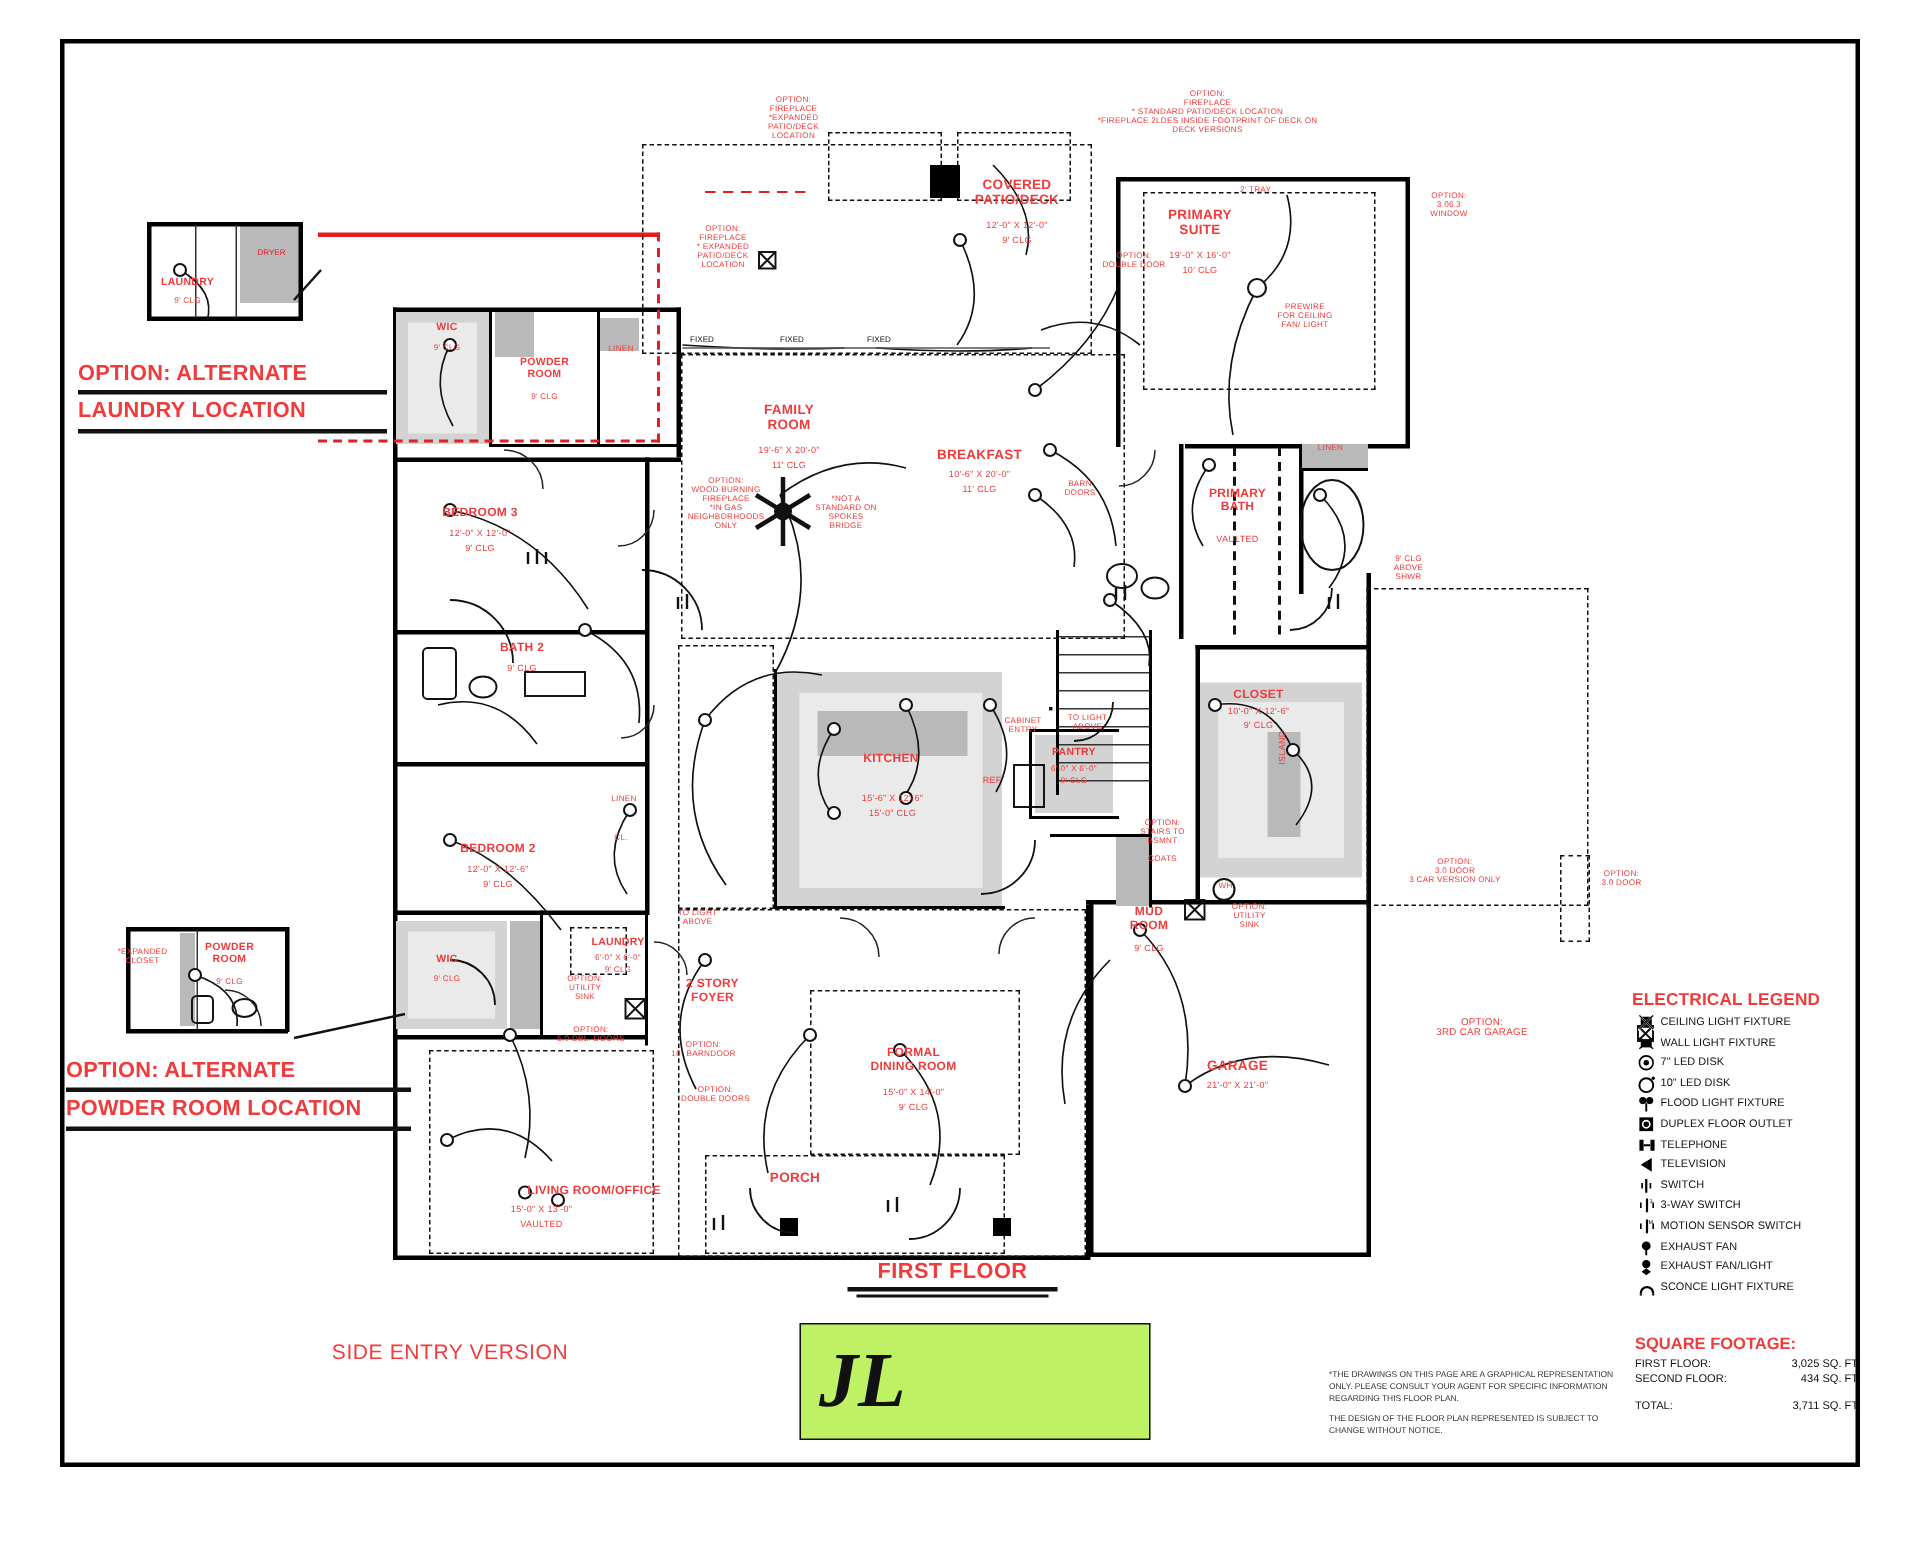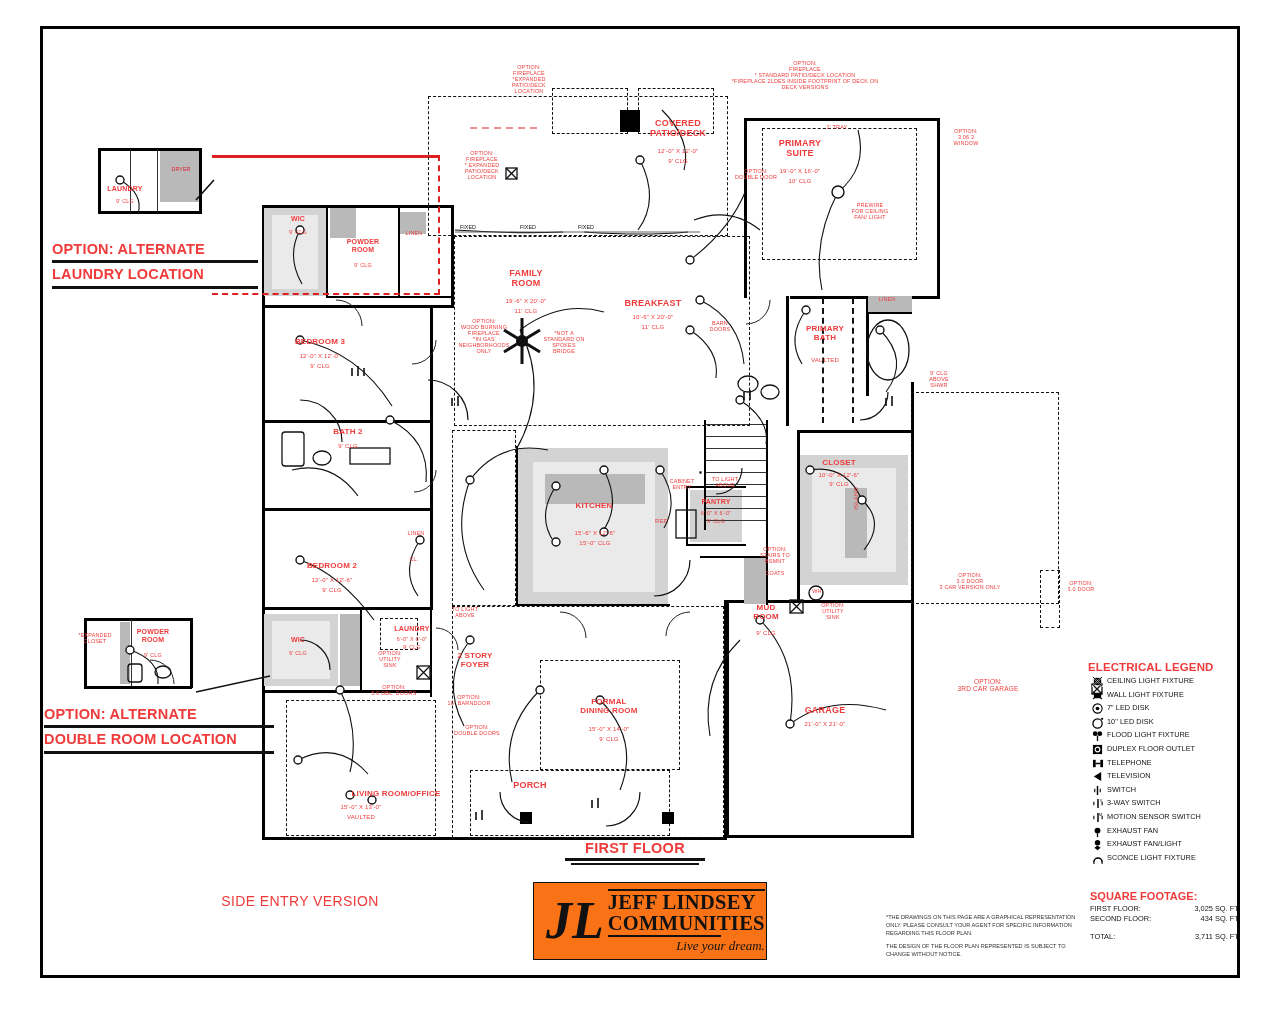--- a/index.html
+++ b/index.html
@@ -22,21 +22,21 @@
   #legendbox .ttl{color:#ef3b3b;font-size:11.5px;font-weight:bold;letter-spacing:.1px;}
   .lgrow{display:flex;align-items:flex-start;height:13.6px;}
   .lgico{width:19px;text-align:center;font-size:9px;color:#000;}
   .lgtxt{font-size:7.3px;color:#111;letter-spacing:.05px;white-space:nowrap;}
   #sqft{position:absolute;left:1090px;top:890px;width:150px;}
   #sqft .ttl{color:#ef3b3b;font-size:11px;font-weight:bold;}
   .sfrow{display:flex;justify-content:space-between;font-size:7.4px;color:#111;margin-top:1.5px;}
   #titleblock{position:absolute;left:150px;top:884px;width:300px;text-align:center;}
   #titleblock .main{color:#ef3b3b;font-size:37px;font-weight:bold;letter-spacing:1px;line-height:1;}
   #titleblock .sub{color:#ef3b3b;font-size:14px;margin-top:9px;letter-spacing:.4px;}
-  #logo{position:absolute;left:533px;top:882px;width:232px;height:76px;border:1.5px solid #111;background:#f97316;display:flex;align-items:center;}
+  #logo{position:absolute;left:533px;top:882px;width:232px;height:76px;border:1.5px solid #111;background:#bef264;display:flex;align-items:center;justify-content:space-between;}
   #logo .mono{font-family:"Liberation Serif", serif;font-size:52px;font-style:italic;font-weight:bold;color:#111;margin-left:12px;line-height:.8;}
   #logo .words{margin-left:4px;}
   #logo .l1,#logo .l2{font-family:"Liberation Serif", serif;font-weight:bold;font-size:20.5px;letter-spacing:.3px;color:#111;line-height:1.02;}
   #logo .rule{height:2px;background:#111;margin:1px 0 1px 0;}
   #logo .tag{font-family:"Liberation Serif", serif;font-style:italic;font-size:13px;color:#111;text-align:right;margin-top:1px;}
   #disclaim{position:absolute;left:886px;top:913px;width:200px;font-size:5.6px;color:#333;line-height:1.45;}
   #ff{position:absolute;left:565px;top:840px;width:140px;text-align:center;}
   #ff .t{color:#ef3b3b;font-size:14.5px;font-weight:bold;letter-spacing:.3px;}
   #ff .u1{height:3px;background:#111;margin-top:2px;}
   #ff .u2{height:2px;background:#111;margin-top:2px;width:92%;margin-left:4%;}
@@ -494,21 +494,21 @@
 
   <div class="optcall" style="left:52px;top:238px;width:206px;">
     <div class="t">OPTION: ALTERNATE</div>
     <div class="u"></div>
     <div class="t">LAUNDRY LOCATION</div>
     <div class="u"></div>
   </div>
   <div class="optcall" style="left:44px;top:703px;width:230px;">
     <div class="t">OPTION: ALTERNATE</div>
     <div class="u"></div>
-    <div class="t">DOUBLE ROOM LOCATION</div>
+    <div class="t">POWDER ROOM LOCATION</div>
     <div class="u"></div>
   </div>
 
   <div id="ff">
     <div class="t">FIRST FLOOR</div>
     <div class="u1"></div>
     <div class="u2"></div>
   </div>
 
   <div id="legendbox">
@@ -662,26 +662,19 @@
       <span>3,711 SQ. FT.</span>
     </div>
   </div>
 
   <div id="titleblock">
     <div class="sub">SIDE ENTRY VERSION</div>
   </div>
 
   <div id="logo">
     <div class="mono">JL</div>
-    <div class="words">
-      <div class="rule"></div>
-      <div class="l1">JEFF LINDSEY</div>
-      <div class="l2">COMMUNITIES</div>
-      <div class="rule" style="width:72%;margin-left:0;"></div>
-      <div class="tag">Live your dream.</div>
-    </div>
   </div>
 
   <div id="disclaim">
     <div>*THE DRAWINGS ON THIS PAGE ARE A GRAPHICAL REPRESENTATION ONLY. PLEASE CONSULT YOUR AGENT FOR SPECIFIC INFORMATION REGARDING THIS FLOOR PLAN.</div>
     <div style="margin-top:5px;">THE DESIGN OF THE FLOOR PLAN REPRESENTED IS SUBJECT TO CHANGE WITHOUT NOTICE.</div>
   </div>
 </div>
 
 </body></html>

